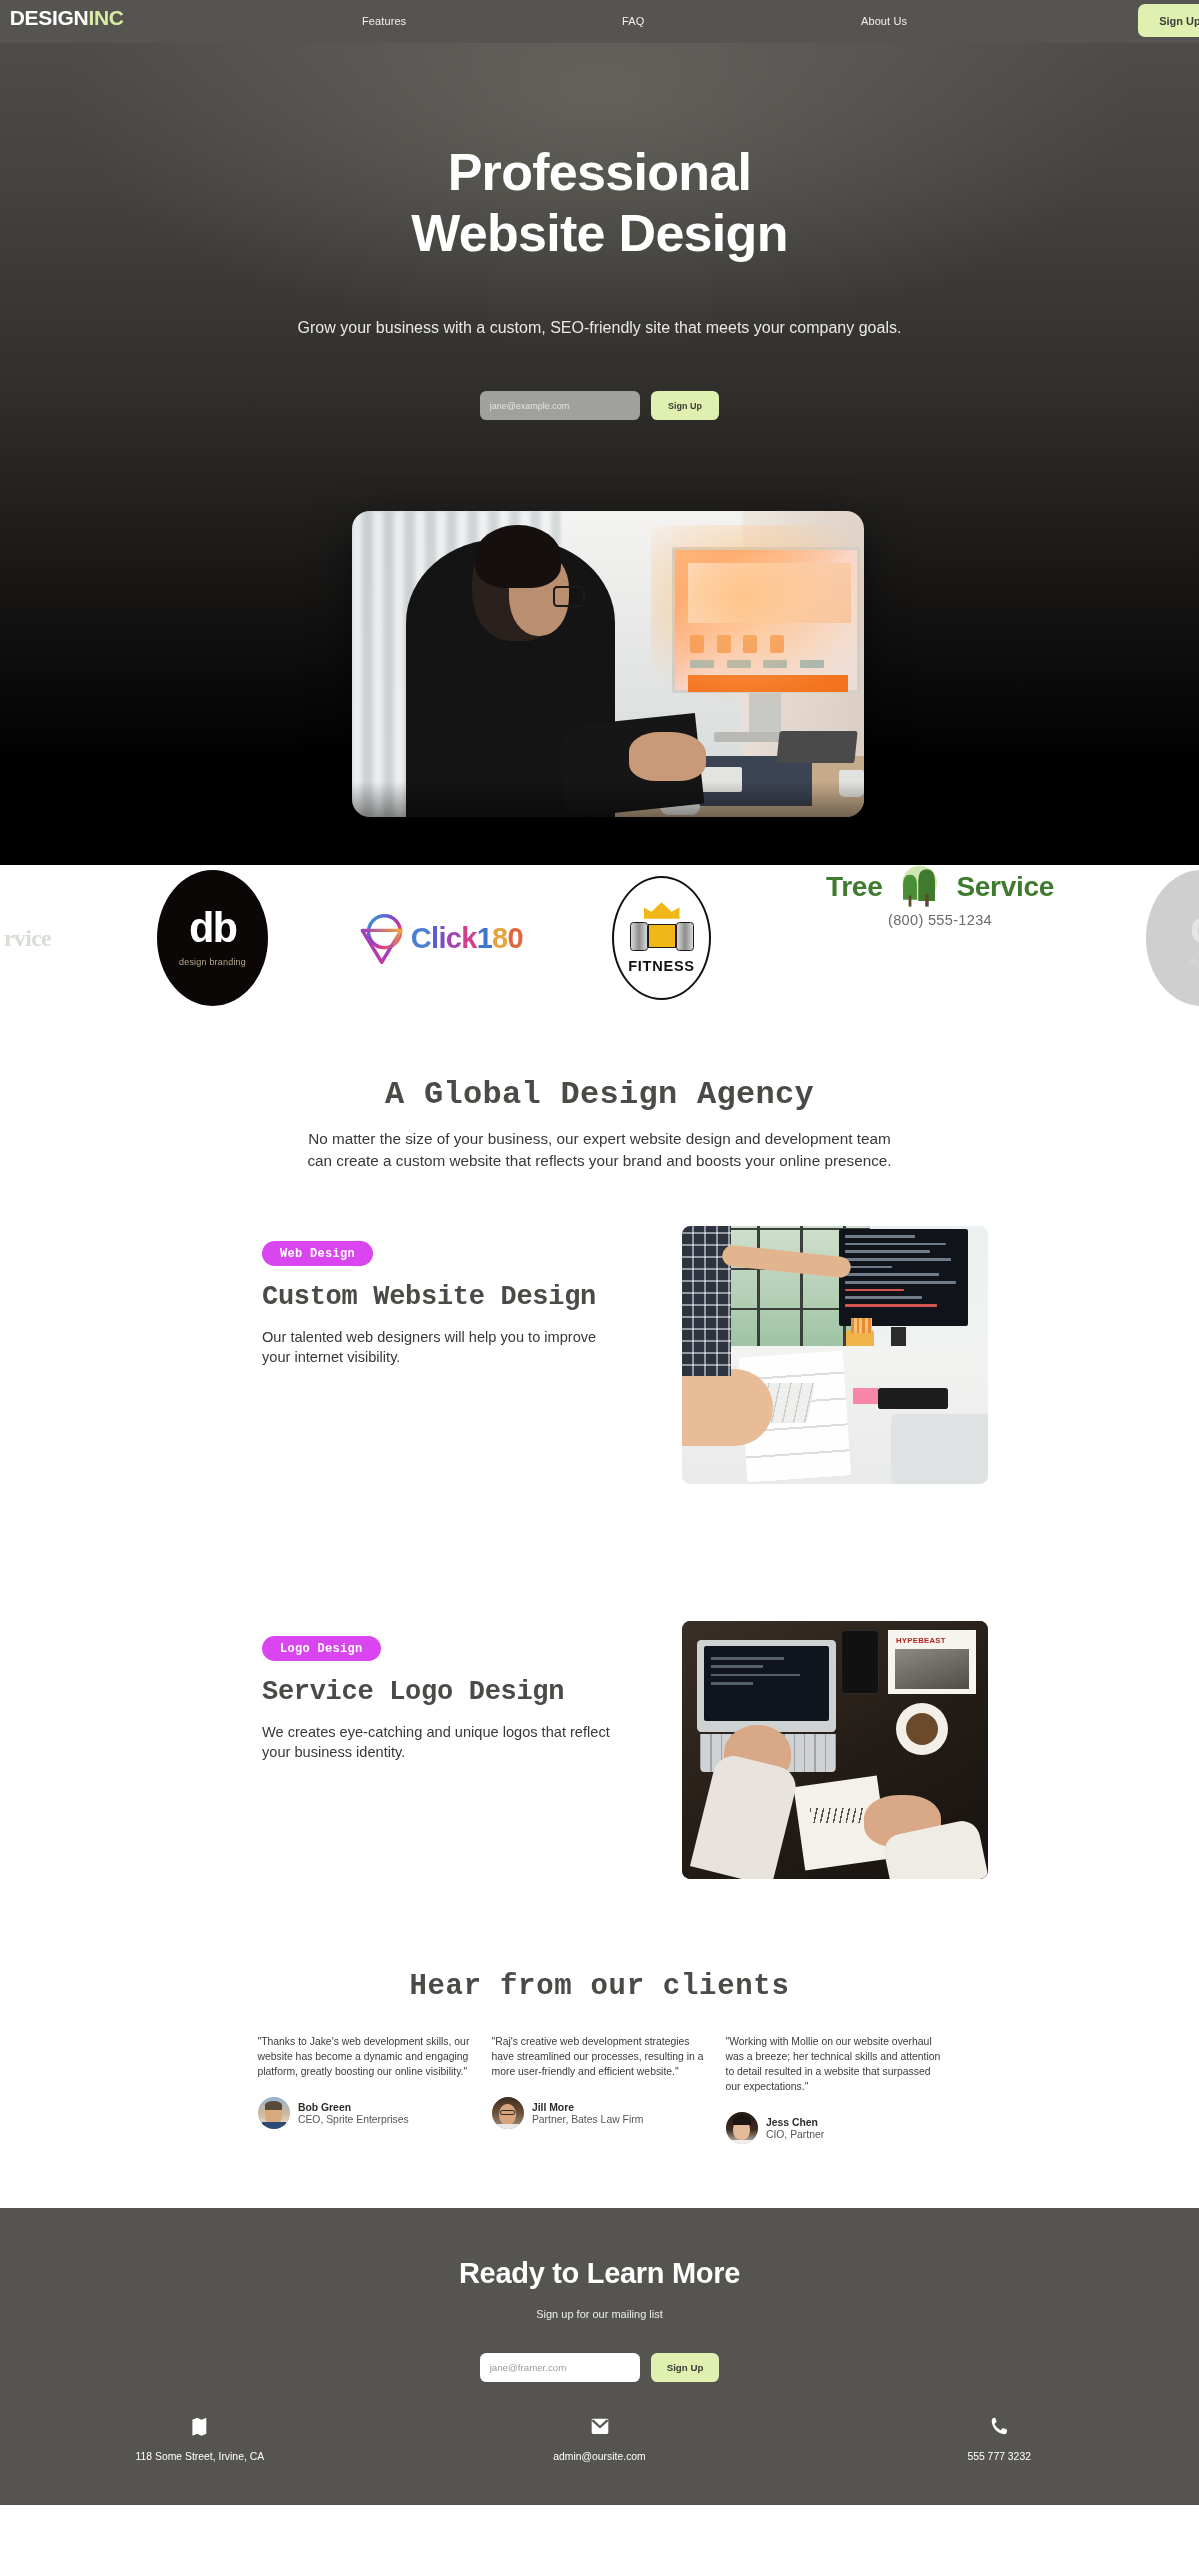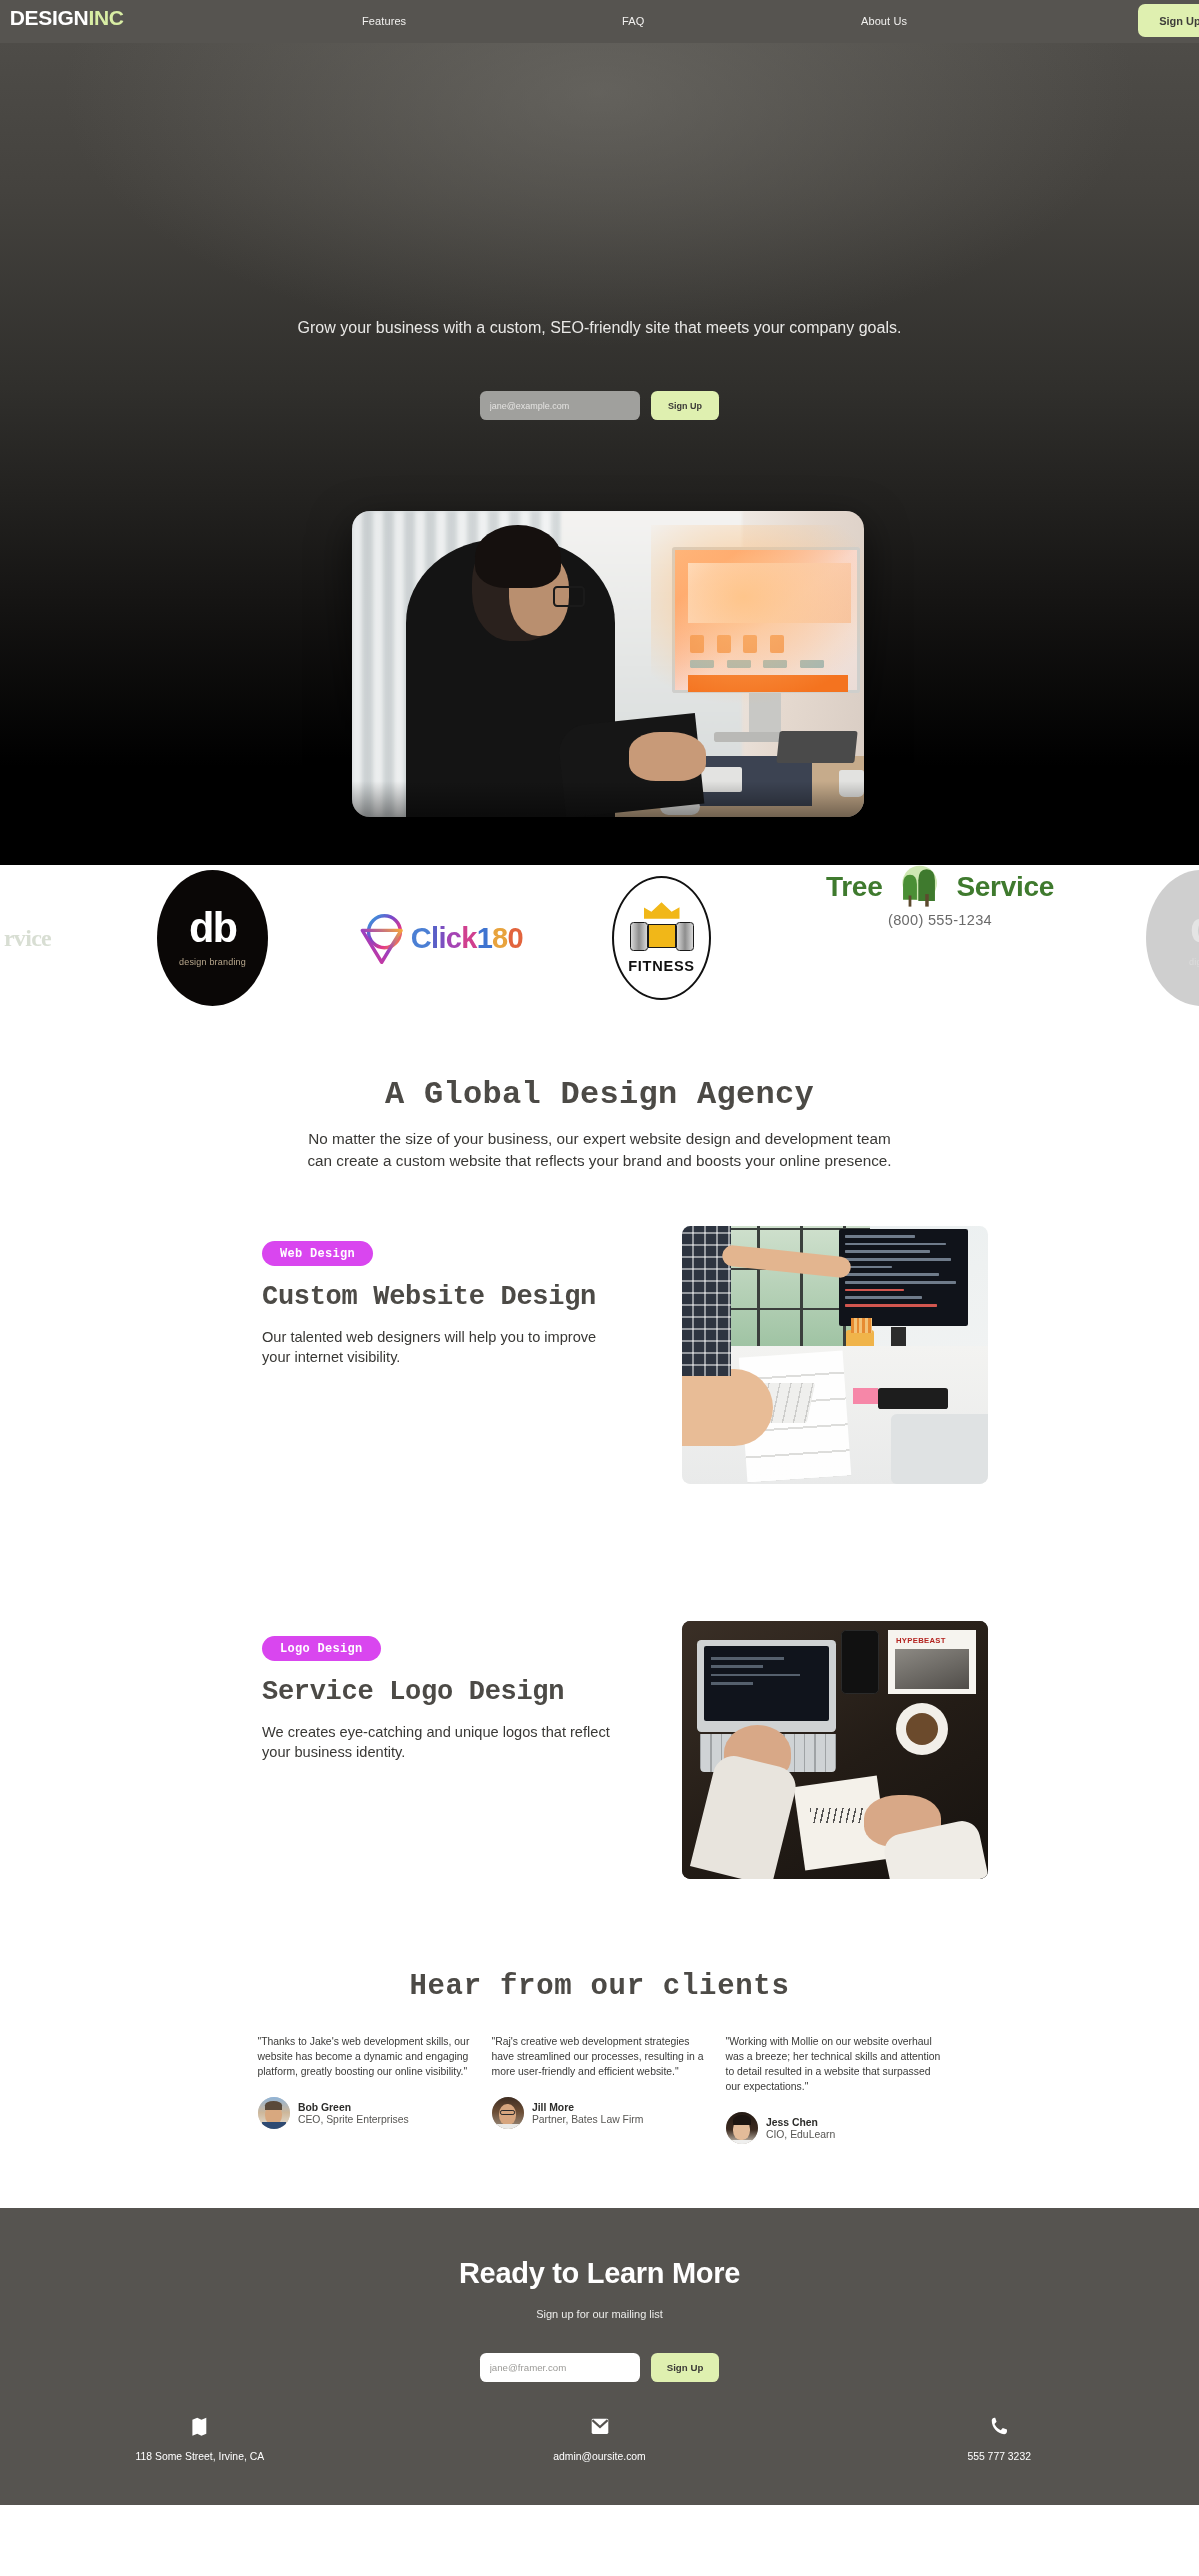--- a/index.html
+++ b/index.html
@@ -334,20 +334,24 @@
     </div>
     <div class="nav-links">
       <a class="nav-link nl1" href="#">Features</a>
       <a class="nav-link nl2" href="#">FAQ</a>
       <a class="nav-link nl3" href="#">About Us</a>
     </div>
     <button class="nav-cta">Sign Up</button>
   </div>
 
   <section class="hero">
+    <h1 class="hero-h1">
+      <span>Professional</span><br>
+      <span>Website Design</span>
+    </h1>
     <p class="hero-sub">Grow your business with a custom, SEO-friendly site that meets your company goals.</p>
     <form class="hero-form">
       <input class="hero-input" type="email" placeholder="jane@example.com" style="">
       <button class="hero-btn">Sign Up</button>
     </form>
 
     <div class="hero-photo">
       <div class="hp-bg"></div>
       <div class="hp-curtain"></div>
       <div class="hp-window"></div>
@@ -586,21 +590,21 @@
         <div class="tquote">"Working with Mollie on our website overhaul was a breeze; her technical skills and attention to detail resulted in a website that surpassed our expectations."</div>
         <div class="tauthor">
           <div class="tavatar">
             <div class="av-hair" style="background:linear-gradient(180deg,#241a14 0%,#3c2b20 55%,#cfc6bb 100%)"></div>
             <div class="av-face" style="background:#e3bb99"></div>
             <div style="position:absolute;left:7px;top:2.8px;width:18px;height:9.7px;background:#1d1511;border-radius:50% 50% 0 0"></div>
             <div style="position:absolute;left:2.8px;top:28px;width:26.5px;height:7px;background:#efefee"></div>
           </div>
           <div>
             <div class="tname">Jess Chen</div>
-            <div class="trole">CIO, EduLearn</div>
+            <div class="trole">CIO, Partner</div>
           </div>
         </div>
       </div>
 
     </div>
   </section>
 
   <footer class="footer">
     <h2>Ready to Learn More</h2>
     <div class="sub">Sign up for our mailing list</div>

